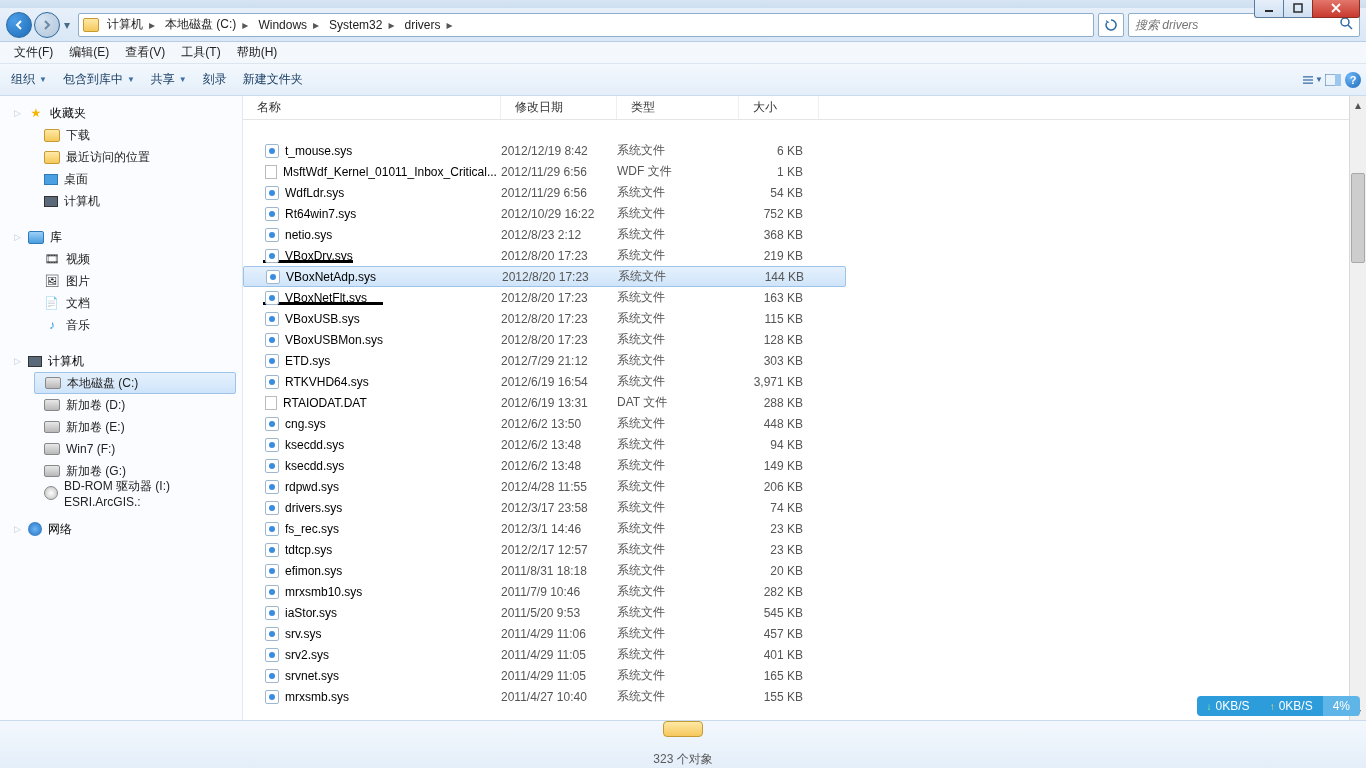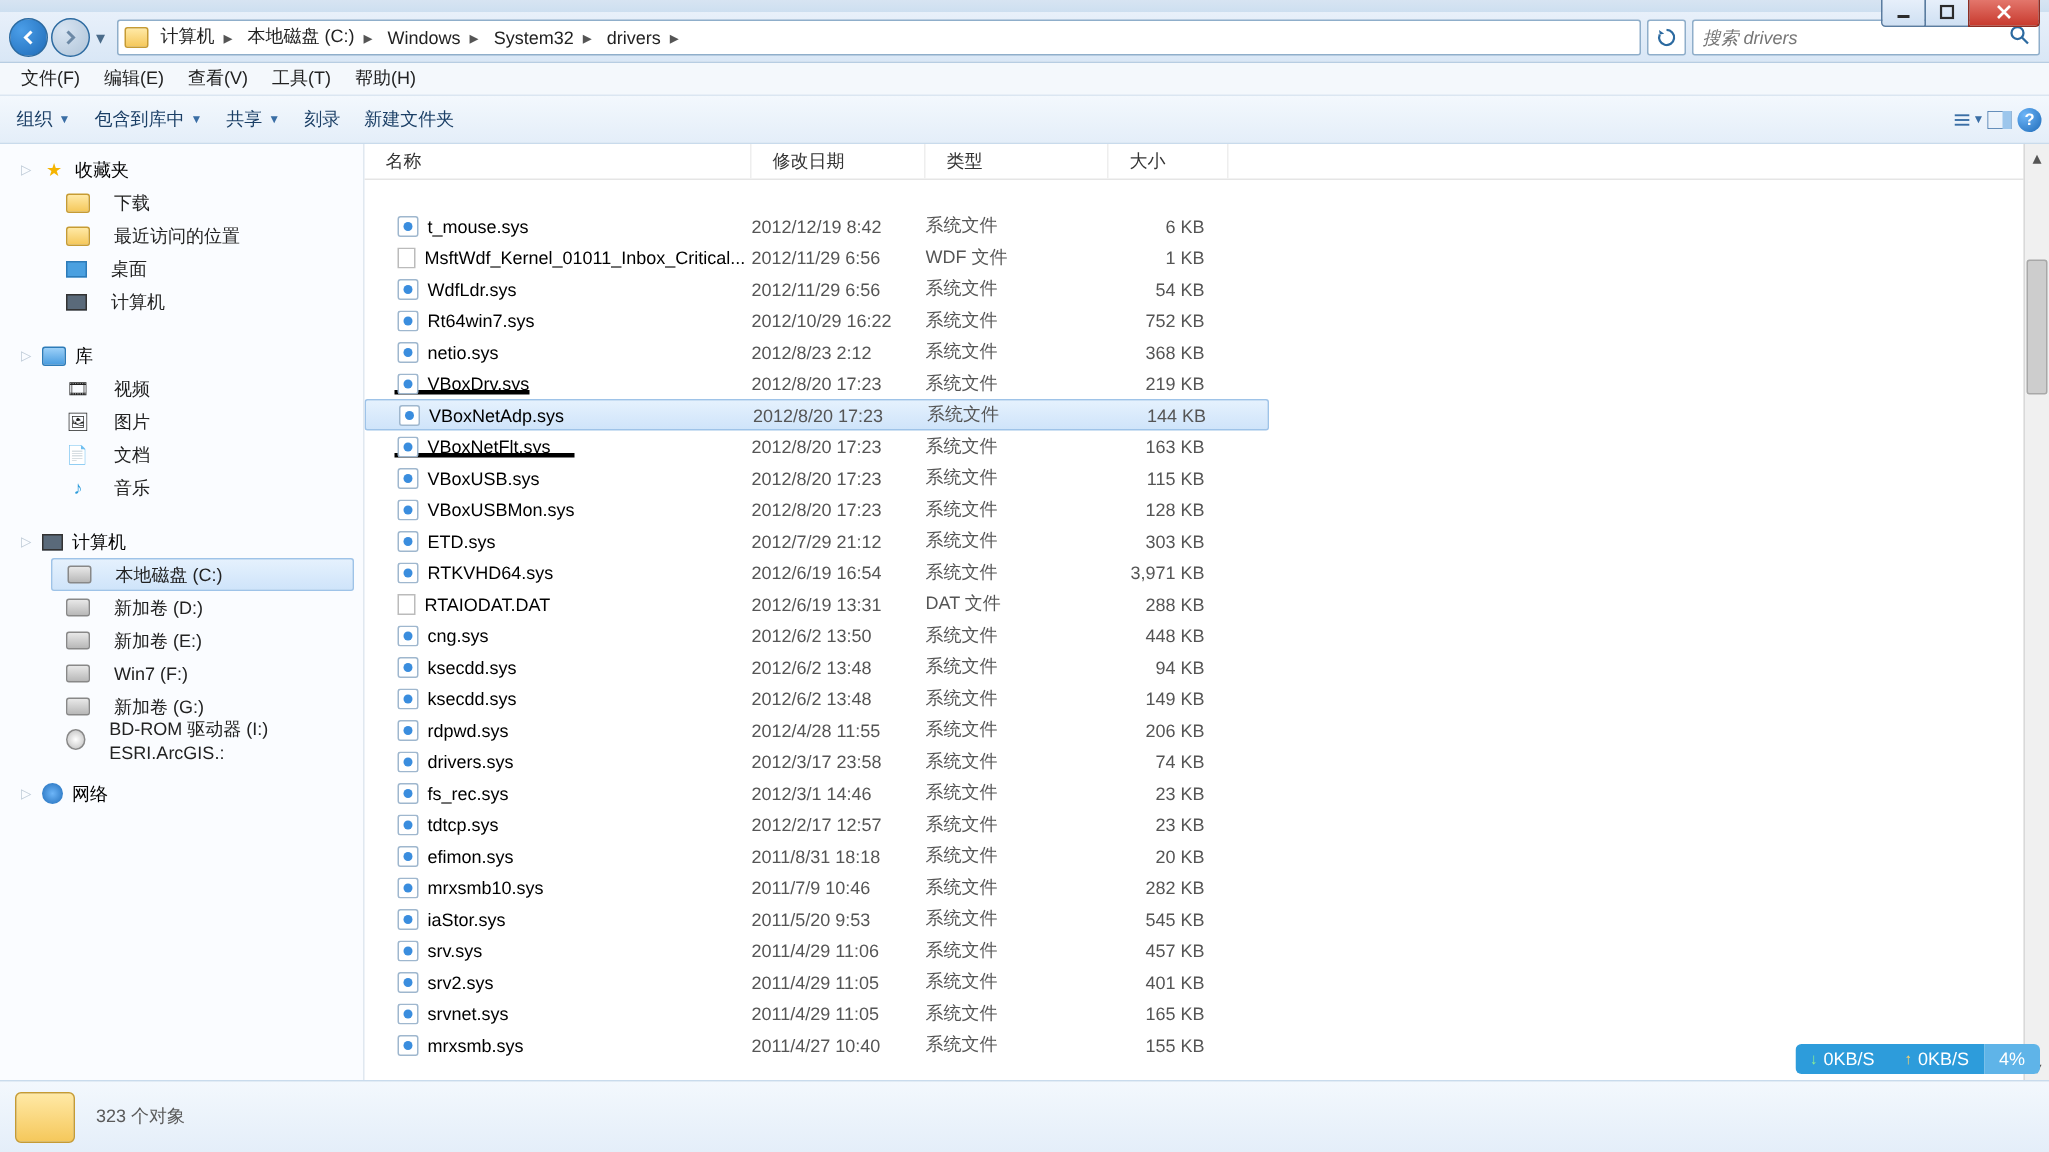--- a/index.html
+++ b/index.html
@@ -38,21 +38,21 @@
 .toolbar .titem { padding:4px 8px; display:flex; align-items:center; gap:4px;}
 .toolbar .spacer { flex:1; }
 .toolbar .tico { width:20px; height:20px; display:flex; align-items:center; justify-content:center; color:#3a6ea5; border-radius:3px;}
 .toolbar .dd { font-size:8px; color:#3a6ea5;}
 .help-ico{ width:16px;height:16px;border-radius:50%; background:radial-gradient(circle at 30% 30%, #6db5f8,#1e6bb8); color:#fff; display:flex;align-items:center;justify-content:center; font-weight:bold; font-size:11px;}
 
 
 .body { display:flex; height: calc(768px - 8px - 34px - 22px - 32px - 48px); }
 .sidebar { width:243px; border-right:1px solid #e0e8f0; padding:6px 0 6px 4px; overflow:hidden; background:#fafcff;}
 .tree-group { margin-bottom:14px; }
-.tree-item { display:flex; align-items:center; height:22px; padding-left:20px; gap:16px; color:#222;}
+.tree-item { display:flex; align-items:center; height:22px; padding-left:20px; gap:6px; color:#222;}
 .tree-item.child { padding-left:40px; }
 .tree-item.selected { background:linear-gradient(#e5f1fd,#cfe4fa); border:1px solid #9ec3e8; border-radius:2px; margin:0 6px 0 30px; padding-left:10px;}
 .tree-head { display:flex; align-items:center; gap:6px; padding-left:10px; height:22px;}
 .tree-head .disc { color:#bfcbd8; font-size:9px; width:8px;}
 .ico { width:16px; height:16px; display:inline-flex; align-items:center; justify-content:center;}
 .ico-star{color:#f5b400;}
 .ico-folder{ width:16px;height:13px;background:linear-gradient(#ffe9a6,#f5c85b); border:1px solid #c69b33; border-radius:2px;}
 .ico-lib{ width:16px;height:13px;background:linear-gradient(#9cd0f8,#4a9de0); border:1px solid #2d7bb8; border-radius:2px;}
 .ico-desk{ width:14px;height:11px;background:#4aa0e0; border:1px solid #2d7bb8;}
 .ico-disk{ width:16px;height:12px;background:linear-gradient(#e8e8e8,#b8b8b8); border:1px solid #888; border-radius:2px;}
@@ -75,21 +75,21 @@
 .fico { width:16px; height:16px; display:inline-flex; align-items:center; justify-content:center;}
 .fico-sys{ width:14px;height:14px; background:#fff; border:1px solid #9fb7ce; border-radius:2px; position:relative;}
 .fico-sys::after{content:""; position:absolute; width:6px;height:6px; background:#3a8dde; border-radius:50%; left:3px; top:3px;}
 .fico-doc{ width:12px;height:14px; background:#fff; border:1px solid #bbb;}
 
 .vscroll { position:absolute; right:0; top:0; bottom:0; width:17px; background:#f0f0f0; border-left:1px solid #d9d9d9; display:flex; flex-direction:column;}
 .vscroll .arr{height:17px; background:#f0f0f0; display:flex;align-items:center;justify-content:center; color:#555;}
 .vscroll .thumb{ background:#cdcdcd; border:1px solid #a8a8a8; border-radius:2px; margin:1px;}
 
 
-.statusbar { height:48px; background:linear-gradient(#f3f8fd,#e4eef9); border-top:1px solid #c9dbec; display:flex; align-items:center; padding:0 10px; gap:14px;}
+.statusbar { height:48px; background:linear-gradient(#f3f8fd,#e4eef9); border-top:1px solid #c9dbec; display:flex; align-items:center; padding:0 10px; gap:14px;flex-direction:column;}
 .statusbar .bigfolder{ width:40px; height:34px; background:linear-gradient(#ffe9a6,#f5c85b); border:1px solid #c69b33; border-radius:4px;}
 .statusbar .stext{ color:#5a5a5a;}
 
 
 .netwidget { position:absolute; right:6px; bottom:4px; height:20px; display:flex; align-items:center; gap:0; font-size:11px; color:#fff; border-radius:4px; overflow:hidden;}
 .netwidget .seg{ padding:3px 10px; display:flex; align-items:center; gap:4px;}
 .seg.down{background:#2d9cdb;}
 .seg.up{background:#2d9cdb;}
 .seg.pct{background:#5fb4e8;}
 .arrw{font-size:10px;}

